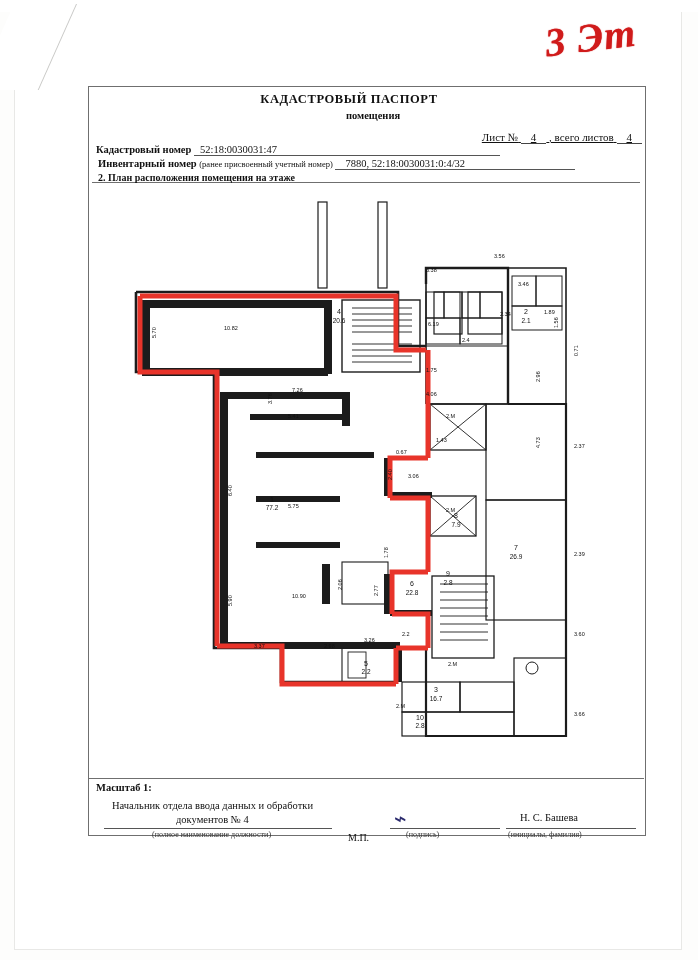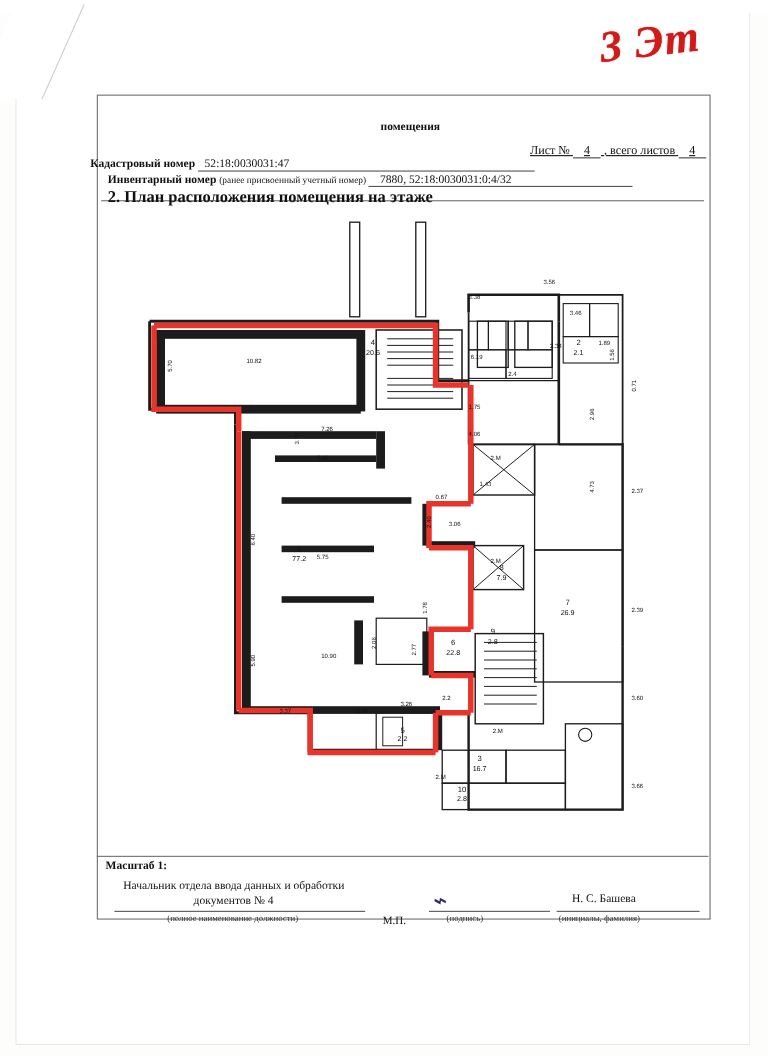--- a/index.html
+++ b/index.html
@@ -64,23 +64,23 @@
   .sheet-no{
     position:absolute;right:56px;top:131px;font-size:11px;text-decoration:underline;
   }
   .sheet-no u{ text-decoration:none;border-bottom:1px solid #444;padding:0 10px;}
   .row{
     position:absolute;font-size:10.5px;
   }
   .lbl-bold{font-weight:700;}
   .uline{border-bottom:1px solid #555;display:inline-block;}
   .small{font-size:8.5px;}
-  .r1{left:82px;top:144px;}
+  .r1{left:96px;top:144px;}
   .r2{left:98px;top:158px;}
-  .r3{left:98px;top:172px;font-weight:700;font-size:15px;}
+  .r3{left:98px;top:172px;font-weight:700;font-size:10px;}
 
   
   .plan{
     position:absolute;left:96px;top:196px;width:540px;height:570px;
   }
   .plan svg{display:block;}
 
   
   .footer-line{
     position:absolute;left:88px;top:778px;width:556px;border-top:1px solid #6f6f6f;
@@ -110,20 +110,21 @@
 
   <div class="sheet"></div>
   <div class="scan-edge-top"></div>
   <div class="corner-fold"></div>
 
   <div class="handwrite">3 Эт</div>
 
   <div class="frame"></div>
   <div class="frame-inner"></div>
 
+  <div class="title">КАДАСТРОВЫЙ ПАСПОРТ</div>
   <div class="subtitle">помещения</div>
 
   <div class="sheet-no">
     <span>Лист №</span>
     <u>4</u>
     <span>, всего листов</span>
     <u>4</u>
   </div>
 
   <div class="row r1">

